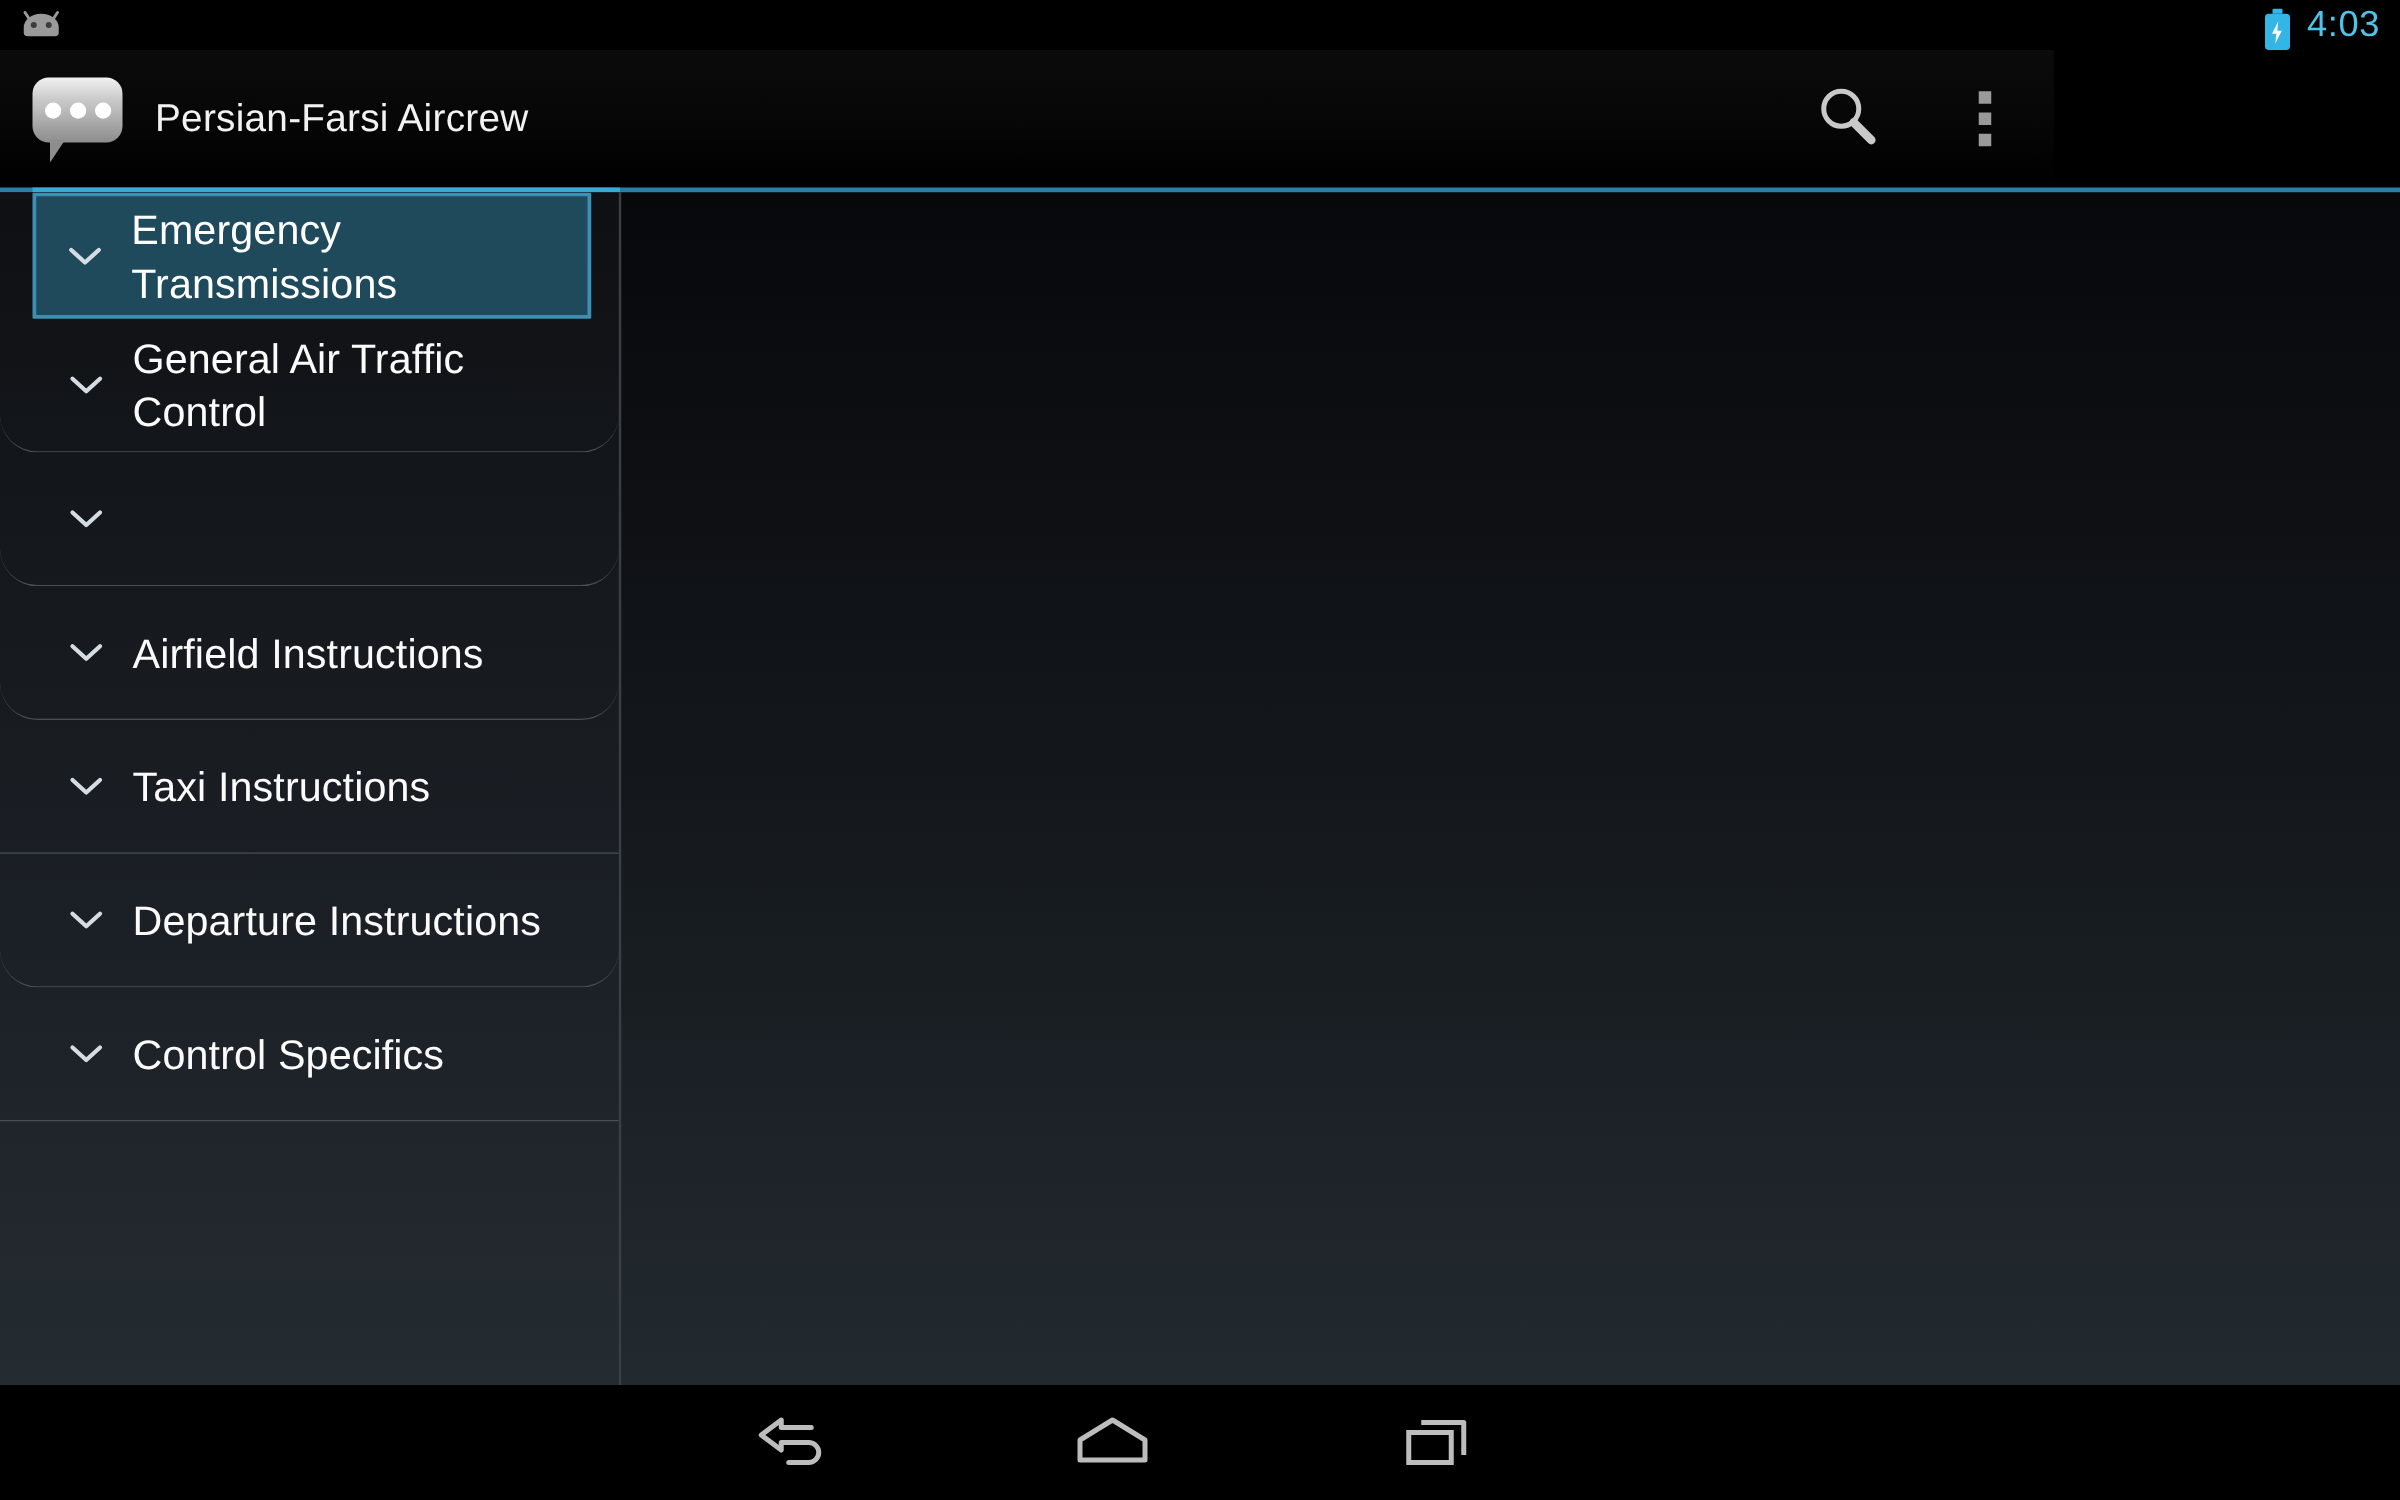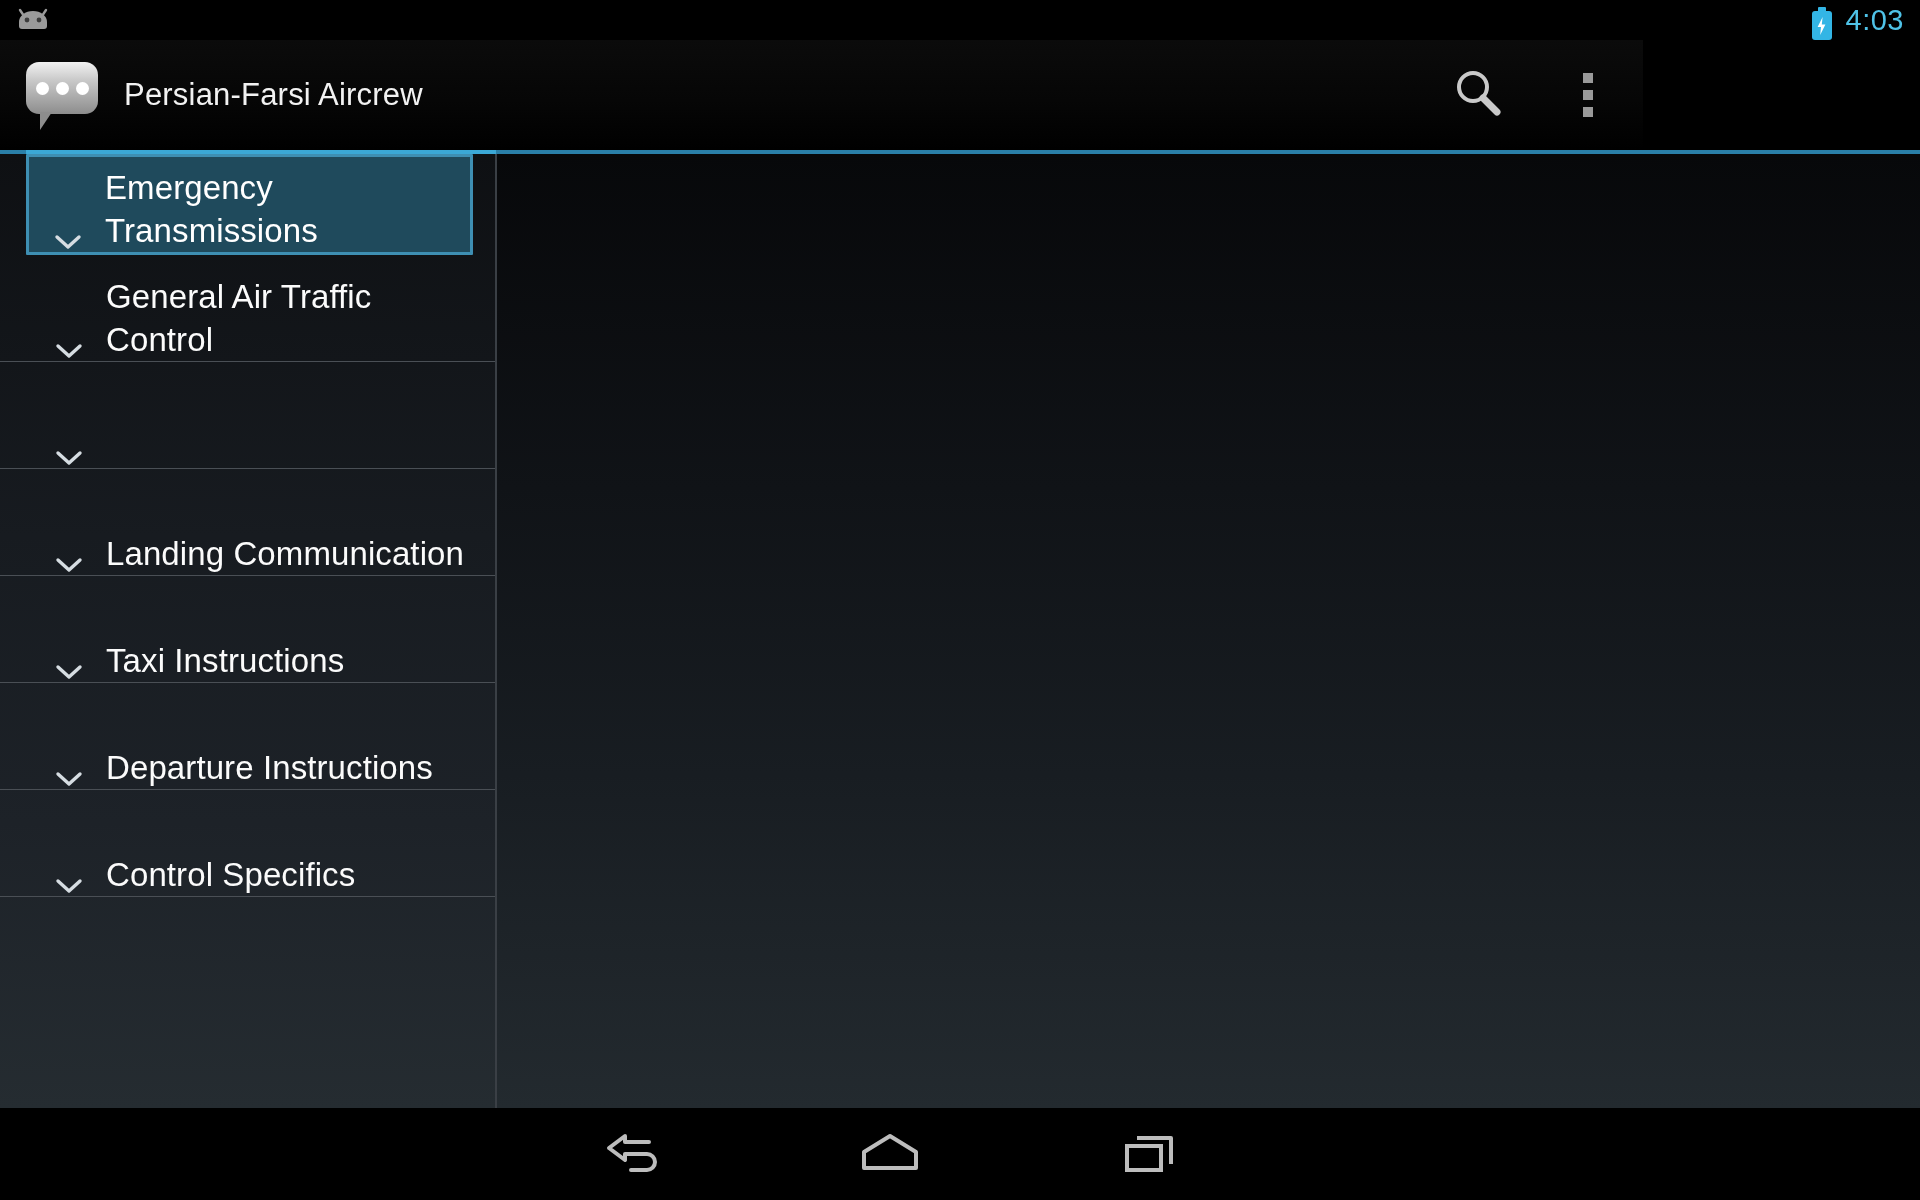--- a/index.html
+++ b/index.html
@@ -92,35 +92,35 @@
   }
 
   
   .list-pane {
     position:absolute; left:0; top:0; width:497px; height:954px;
     background:linear-gradient(to bottom,#0e1013 0%,#171b20 40%,#1d2228 70%,#252c31 100%);
     border-right:2px solid #3a3f45;
     overflow:hidden;
   }
   .row {
-    position:relative; display:flex; align-items:flex-end;
+    position:relative; display:flex; align-items:center;
     padding:0 14px 0 38px;
     border-bottom:1px solid #4a4f55;
     cursor:pointer;
   }
   .row:last-child { border-bottom:none; }
   .row .chev {
     flex:0 0 62px; display:flex; align-items:center; justify-content:center;
   }
   .row .chev svg { width:32px; height:20px; display:block; }
   .row .label {
     color:#fbfbfb; font-size:33px; line-height:43px; font-weight:400;
     letter-spacing:0.1px; padding-left:6px;
   }
-  .row.two { height:107px; }
+  .row.two { height:107px;border-radius:30px; }
   .row.one { height:107px; }
   .row.partial { height:46px; border-bottom:none; }
 
   .row.selected {
     border-bottom:none;
     background:#1f4a5c;
     border:3px solid #3e8fb3;
     margin:0 22px 0 26px;
     padding-left:8px;
     height:101px;
@@ -235,21 +235,21 @@
             </svg>
         </span>
       </div>
 
       <div class="row two">
         <span class="chev">
           <svg viewBox="0 0 32 20" aria-hidden="true">
               <path d="M5 5 L16 15 L27 5" fill="none" stroke="#d6dde2" stroke-width="3.4" stroke-linecap="round" stroke-linejoin="round"></path>
             </svg>
         </span>
-        <span class="label">Landing Communication</span>
+        <span class="label">Airfield Instructions</span>
       </div>
 
       <div class="row one">
         <span class="chev">
           <svg viewBox="0 0 32 20" aria-hidden="true">
               <path d="M5 5 L16 15 L27 5" fill="none" stroke="#d6dde2" stroke-width="3.4" stroke-linecap="round" stroke-linejoin="round"></path>
             </svg>
         </span>
         <span class="label">Taxi Instructions</span>
       </div>

